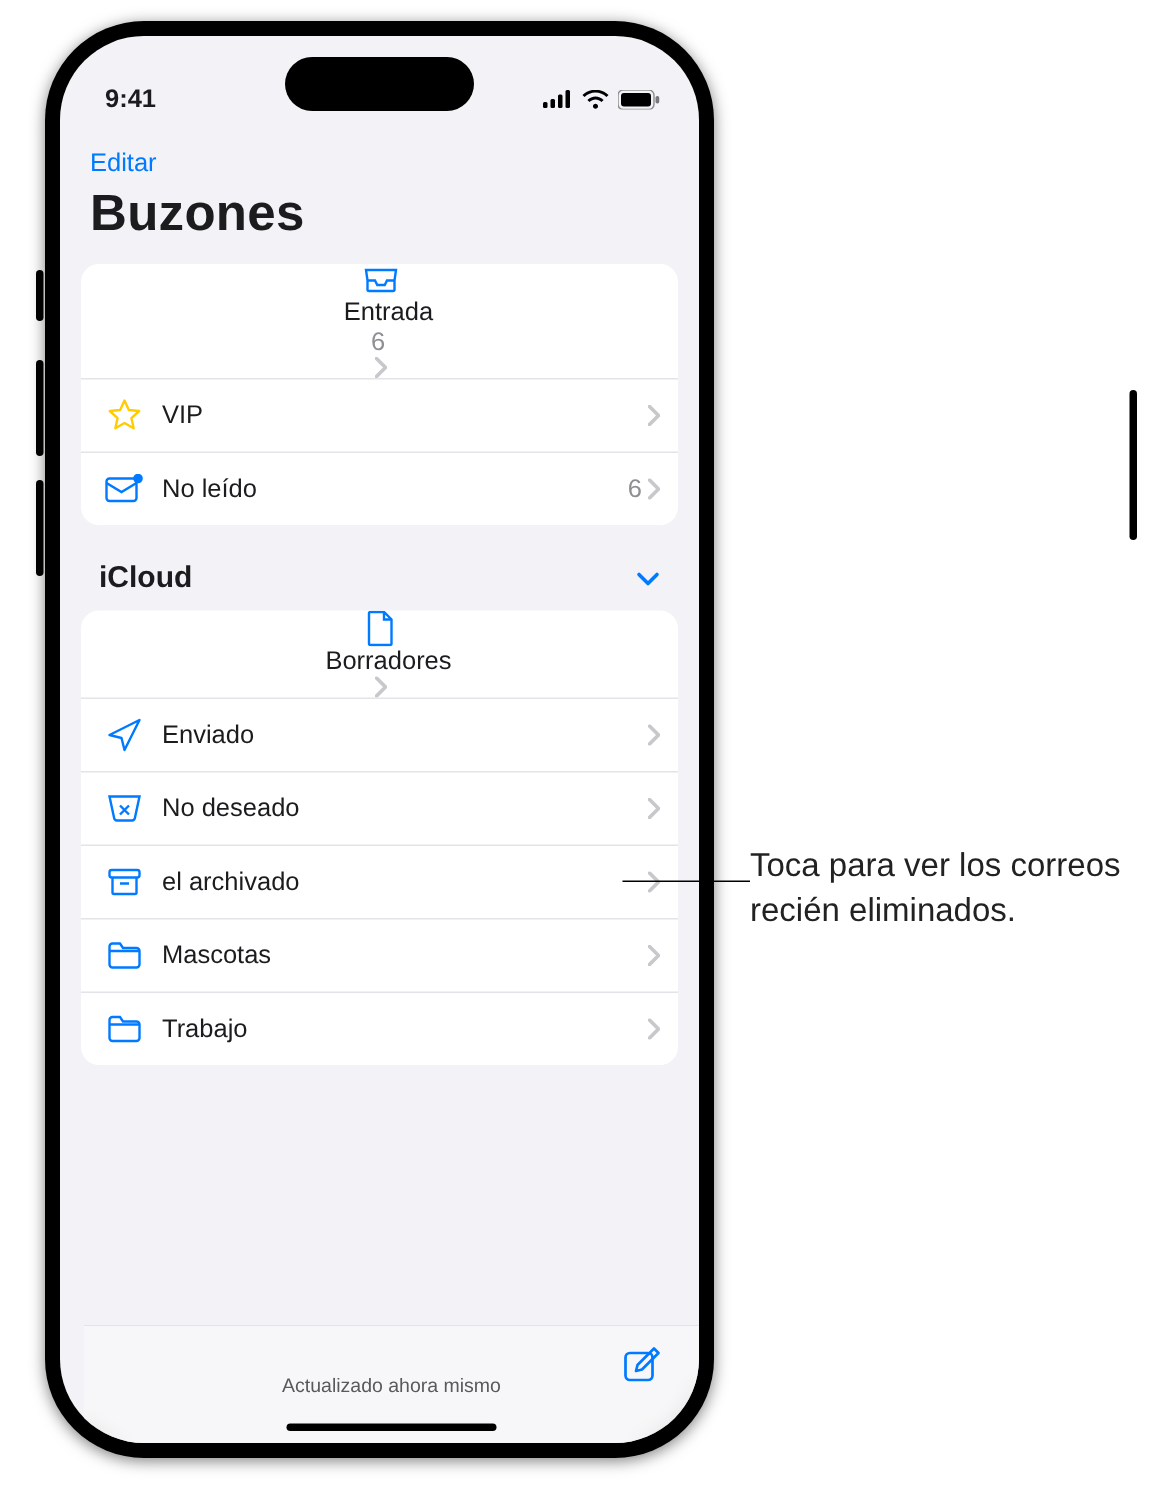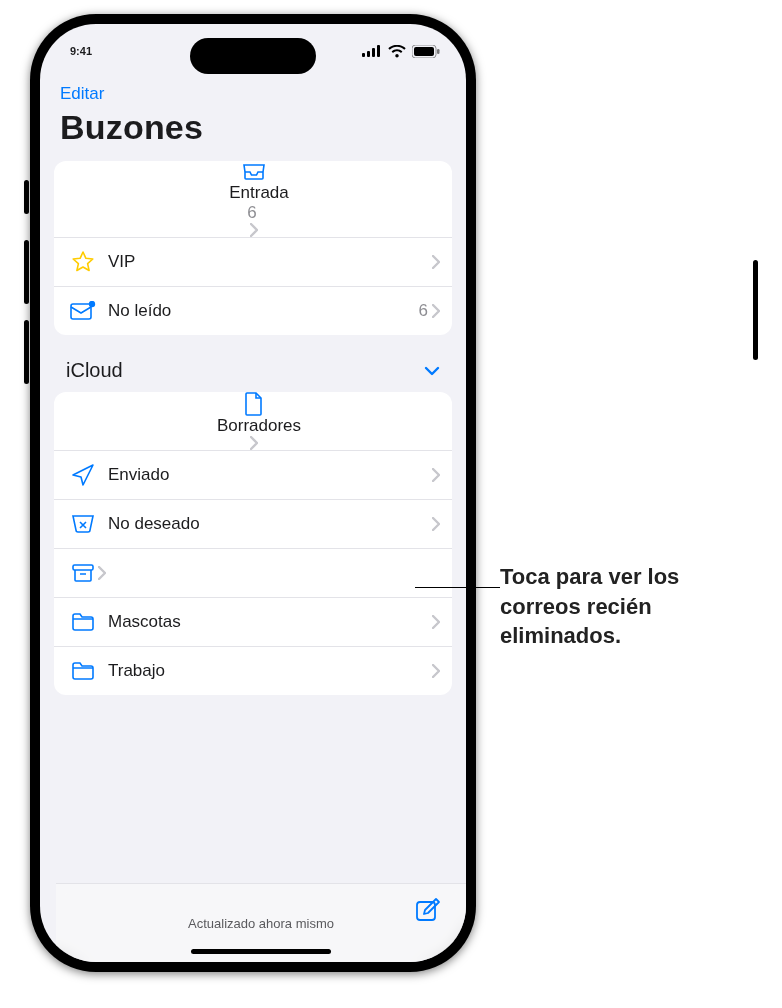--- a/index.html
+++ b/index.html
@@ -29,21 +29,21 @@
   
   .btn-side{}
 
   .screen{
     width:100%;height:100%;border-radius:56px;background:var(--bg);overflow:hidden;position:relative;
   }
   
   .island{position:absolute;top:14px;left:50%;transform:translateX(-50%);width:126px;height:36px;background:#000;border-radius:20px;z-index:5;}
 
   
-  .status{display:flex;justify-content:space-between;align-items:center;height:54px;padding:0 26px 0 30px;font-size:11px;font-weight:600;}
+  .status{display:flex;justify-content:space-between;align-items:center;height:54px;padding:15px 26px 0 30px;font-size:17px;font-weight:600;}
   .status .right{display:flex;gap:6px;align-items:center;}
 
   
   .nav{display:flex;justify-content:flex-start;padding:6px 20px 0;}
   .nav a{color:var(--accent);font-size:17px;text-decoration:none;}
 
   .large-title{font-size:34px;font-weight:700;letter-spacing:.2px;padding:4px 20px 8px;}
 
   
   .group{margin:6px 14px 18px;background:var(--row-bg);border-radius:12px;overflow:hidden;}
@@ -53,37 +53,37 @@
   }
   .group .row:first-child{border-top:none;flex-direction:column;}
   .row .icon{width:30px;display:flex;justify-content:center;align-items:center;color:var(--accent);}
   .row .label{flex:1;font-size:17px;padding-left:10px;}
   .row .count{color:var(--gray);font-size:17px;padding-right:4px;}
   .row .chev{color:var(--chevron);font-size:22px;line-height:1;}
 
   
   .section-header{
     display:flex;align-items:center;justify-content:space-between;
-    padding:6px 26px 4px 26px;font-size:20px;font-weight:400;
+    padding:6px 26px 4px 26px;font-size:20px;font-weight:700;
   }
   .section-header .toggle{color:var(--accent);}
 
   
   .bottom{
     position:absolute;left:16px;right:0;bottom:0;height:78px;
     display:flex;align-items:center;justify-content:center;
     background:rgba(247,247,248,.92);backdrop-filter:blur(6px);
     border-top:.5px solid var(--sep);
   }
   .bottom .status-text{color:#5a5a5e;font-size:13px;}
   .bottom .compose{position:absolute;right:24px;bottom:38px;color:var(--accent);}
   .home-ind{position:absolute;left:50%;transform:translateX(-50%);bottom:8px;width:140px;height:5px;border-radius:3px;background:#000;}
 
   
-  .callout{position:absolute;left:500px;top:562px;font-size:22px;line-height:1.35;color:#222;max-width:260px;font-weight:bold;}
+  .callout{position:absolute;left:500px;top:562px;font-size:22px;line-height:1.35;color:#222;max-width:260px;}
   .callout-line{position:absolute;left:415px;top:587px;width:85px;height:1px;background:#000;}
 
   svg{display:block;}
   .chev svg{width:8px;height:14px;}
   .chev svg path{stroke:var(--chevron);stroke-width:2.4;fill:none;stroke-linecap:round;stroke-linejoin:round;}
 </style>
 </head>
 <body>
 
 <div class="canvas">
@@ -229,20 +229,21 @@
               </svg>
             </span>
         </div>
         <div class="row">
           <span class="icon">
             <svg width="24" height="20" viewBox="0 0 24 20">
                 <rect x="2" y="2" width="20" height="5" rx="1.5" fill="none" stroke="currentColor" stroke-width="1.6"></rect>
                 <path fill="none" stroke="currentColor" stroke-width="1.6" d="M4 7v10a1 1 0 001 1h14a1 1 0 001-1V7M9 11h6"></path>
               </svg>
           </span>
+          <span class="label">el archivado</span>
           <span class="chev">
               <svg viewBox="0 0 8 14">
                 <path d="M1 1l6 6-6 6"></path>
               </svg>
             </span>
         </div>
         <div class="row">
           <span class="icon">
             <svg width="24" height="20" viewBox="0 0 24 20">
                 <path fill="none" stroke="currentColor" stroke-width="1.6" d="M2 4a2 2 0 012-2h5l2 3h9a2 2 0 012 2v9a2 2 0 01-2 2H4a2 2 0 01-2-2V4z"></path>

